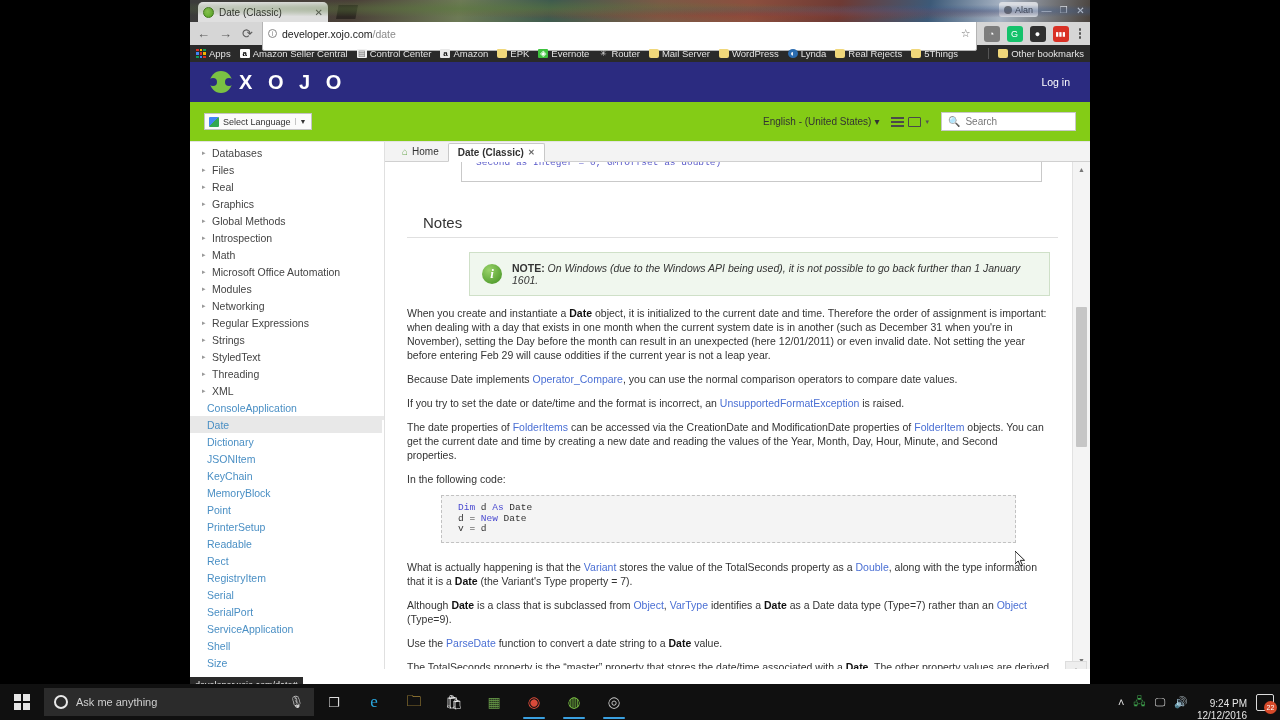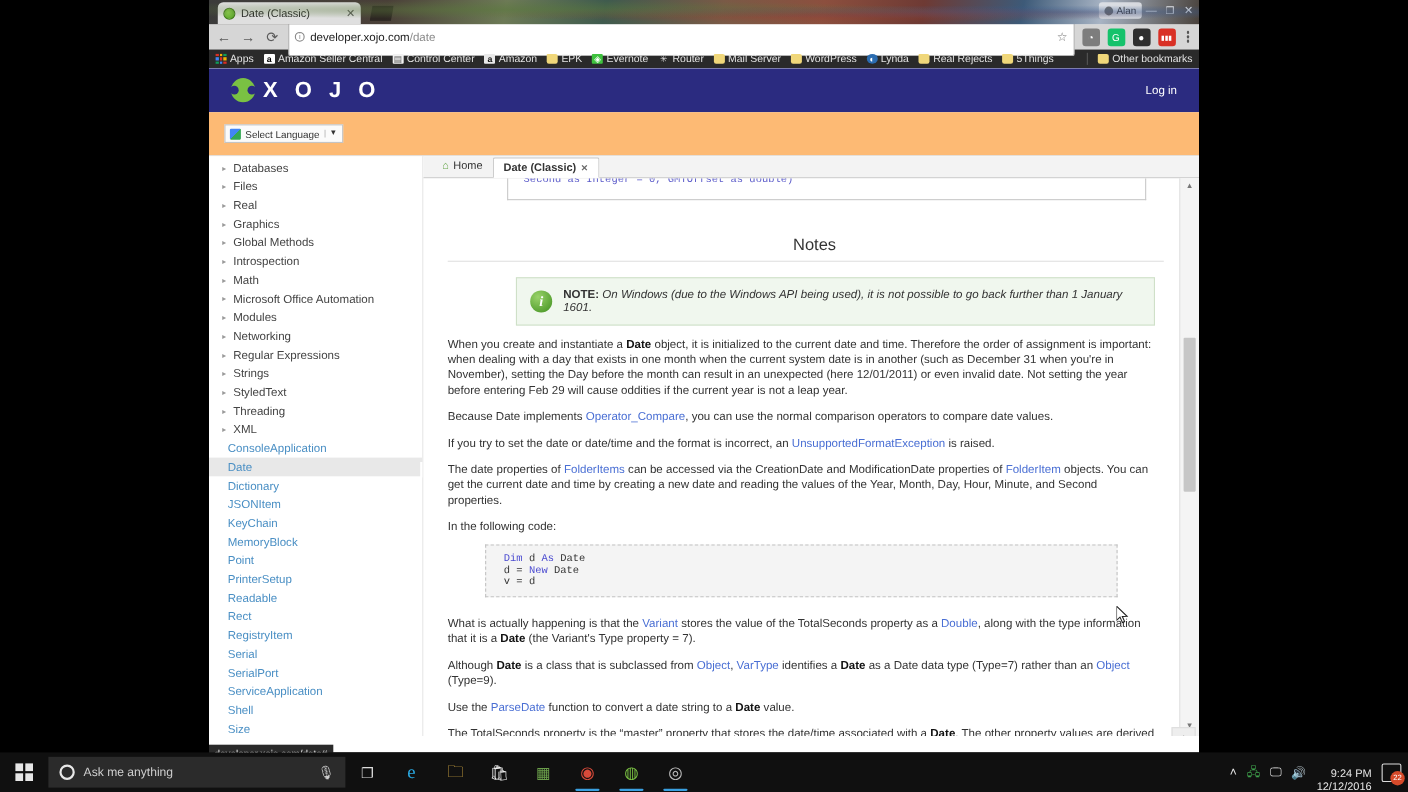--- a/index.html
+++ b/index.html
@@ -89,21 +89,21 @@
                  padding: 0 20px; justify-content: space-between; }
   .xojo-logo { display: flex; align-items: center; gap: 7px; }
   .logo-mark { width: 22px; height: 22px; border-radius: 50%; background: #7ac143; position: relative; }
   .logo-mark:before, .logo-mark:after {
     content: ""; position: absolute; width: 8px; height: 8px; background: #2b2b80; border-radius: 50%; }
   .logo-mark:before { left: -1px; top: 7px; }
   .logo-mark:after { right: -1px; top: 7px; }
   .logo-text { color: #fff; font-size: 20px; letter-spacing: 5px; font-weight: 600; }
   .login-link { color: #fff; font-size: 10.5px; }
 
-  .util-bar { height: 40px; background: #fdba74; display: flex; align-items: center;
+  .util-bar { height: 40px; background: #84cc16; display: flex; align-items: center;
               padding: 0 14px; gap: 10px; border-bottom: 1px solid #e3e3e3; }
   .lang-select { display:flex; align-items:center; gap: 4px; border: 1px solid #c4c4c4;
                  background: #fbfbfb; height: 17px; padding: 0 4px; font-size: 9px; color: #333; }
   .lang-g { width: 10px; height: 10px; background: linear-gradient(135deg,#4285f4 50%,#34a853 50%);
             border-radius: 1px; }
   .lang-arrow { border-left: 1px solid #c4c4c4; padding-left: 4px; font-size: 7px; }
   .util-right { margin-left: auto; display: flex; align-items: center; gap: 12px; }
   .lang-current { font-size: 10px; color: #333; }
   .view-icons { display: flex; align-items: center; gap: 4px; color: #555; }
   .hamb { display: flex; flex-direction: column; gap: 2px; }
@@ -135,21 +135,21 @@
   .doc-tab .x { font-size: 8px; color: #666; }
 
   .doc-body { position: absolute; left: 0; right: 18px; top: 20px; bottom: 0; overflow: hidden;
               padding: 0 14px 0 14px; }
   .code-peek { margin: 0 16px 0 62px; height: 20px; border-left: 1px solid #c9c9c9;
                border-right: 1px solid #c9c9c9; border-bottom: 1px solid #c9c9c9;
                color: #3b3bbf; font-size: 9.5px; font-family: "Liberation Mono", monospace;
                padding-left: 14px; overflow: hidden; }
   .code-peek span { position: relative; top: -5px; opacity: .85; }
 
-  h2.sec { font-size: 15px; font-weight: normal; color: #333; margin: 32px 0 6px 24px; text-align: center; }
+  h2.sec { font-size: 15px; font-weight: normal; color: #333; margin: 32px 0 6px 24px; }
   .sec-rule { border-bottom: 1px solid #e0e0e0; margin: 0 0 14px 8px; }
 
   .notebox { margin: 0 8px 0 70px; background: #f0f7ee; border: 1px solid #cfe0c8;
              display: flex; align-items: center; gap: 10px; padding: 9px 12px; }
   .note-ico { width: 20px; height: 20px; border-radius: 50%;
               background: radial-gradient(circle at 35% 30%, #9ad36a, #3f8f1e);
               color: #fff; font-size: 13px; font-weight: bold; font-style: italic;
               display: flex; align-items: center; justify-content: center; flex: 0 0 auto;
               font-family: "Liberation Serif", serif; }
   .note-txt { font-size: 10.5px; color: #333; font-style: italic; }
@@ -333,20 +333,36 @@
         </div>
         <a class="login-link">Log in</a>
       </div>
 
       <div class="util-bar">
         <div class="lang-select">
           <span class="lang-g"></span>
           <span>Select Language</span>
           <span class="lang-arrow">▼</span>
         </div>
+        <div class="util-right">
+          <span class="lang-current"><span>English - (United States)</span><span style="margin-left:3px">▾</span></span>
+          <span class="view-icons">
+            <span class="hamb">
+                <i></i>
+                <i></i>
+                <i></i>
+              </span>
+            <span class="bookmark-sq"></span>
+            <span style="font-size:7px">▾</span>
+          </span>
+          <div class="search-box">
+            <span>🔍</span>
+            <span>Search</span>
+          </div>
+        </div>
       </div>
 
       <div class="content-row">
 
         <div class="sidebar">
           <div class="side-item">
               <span class="tri">▸</span>
               <span>Databases</span>
             </div>
           <div class="side-item">

